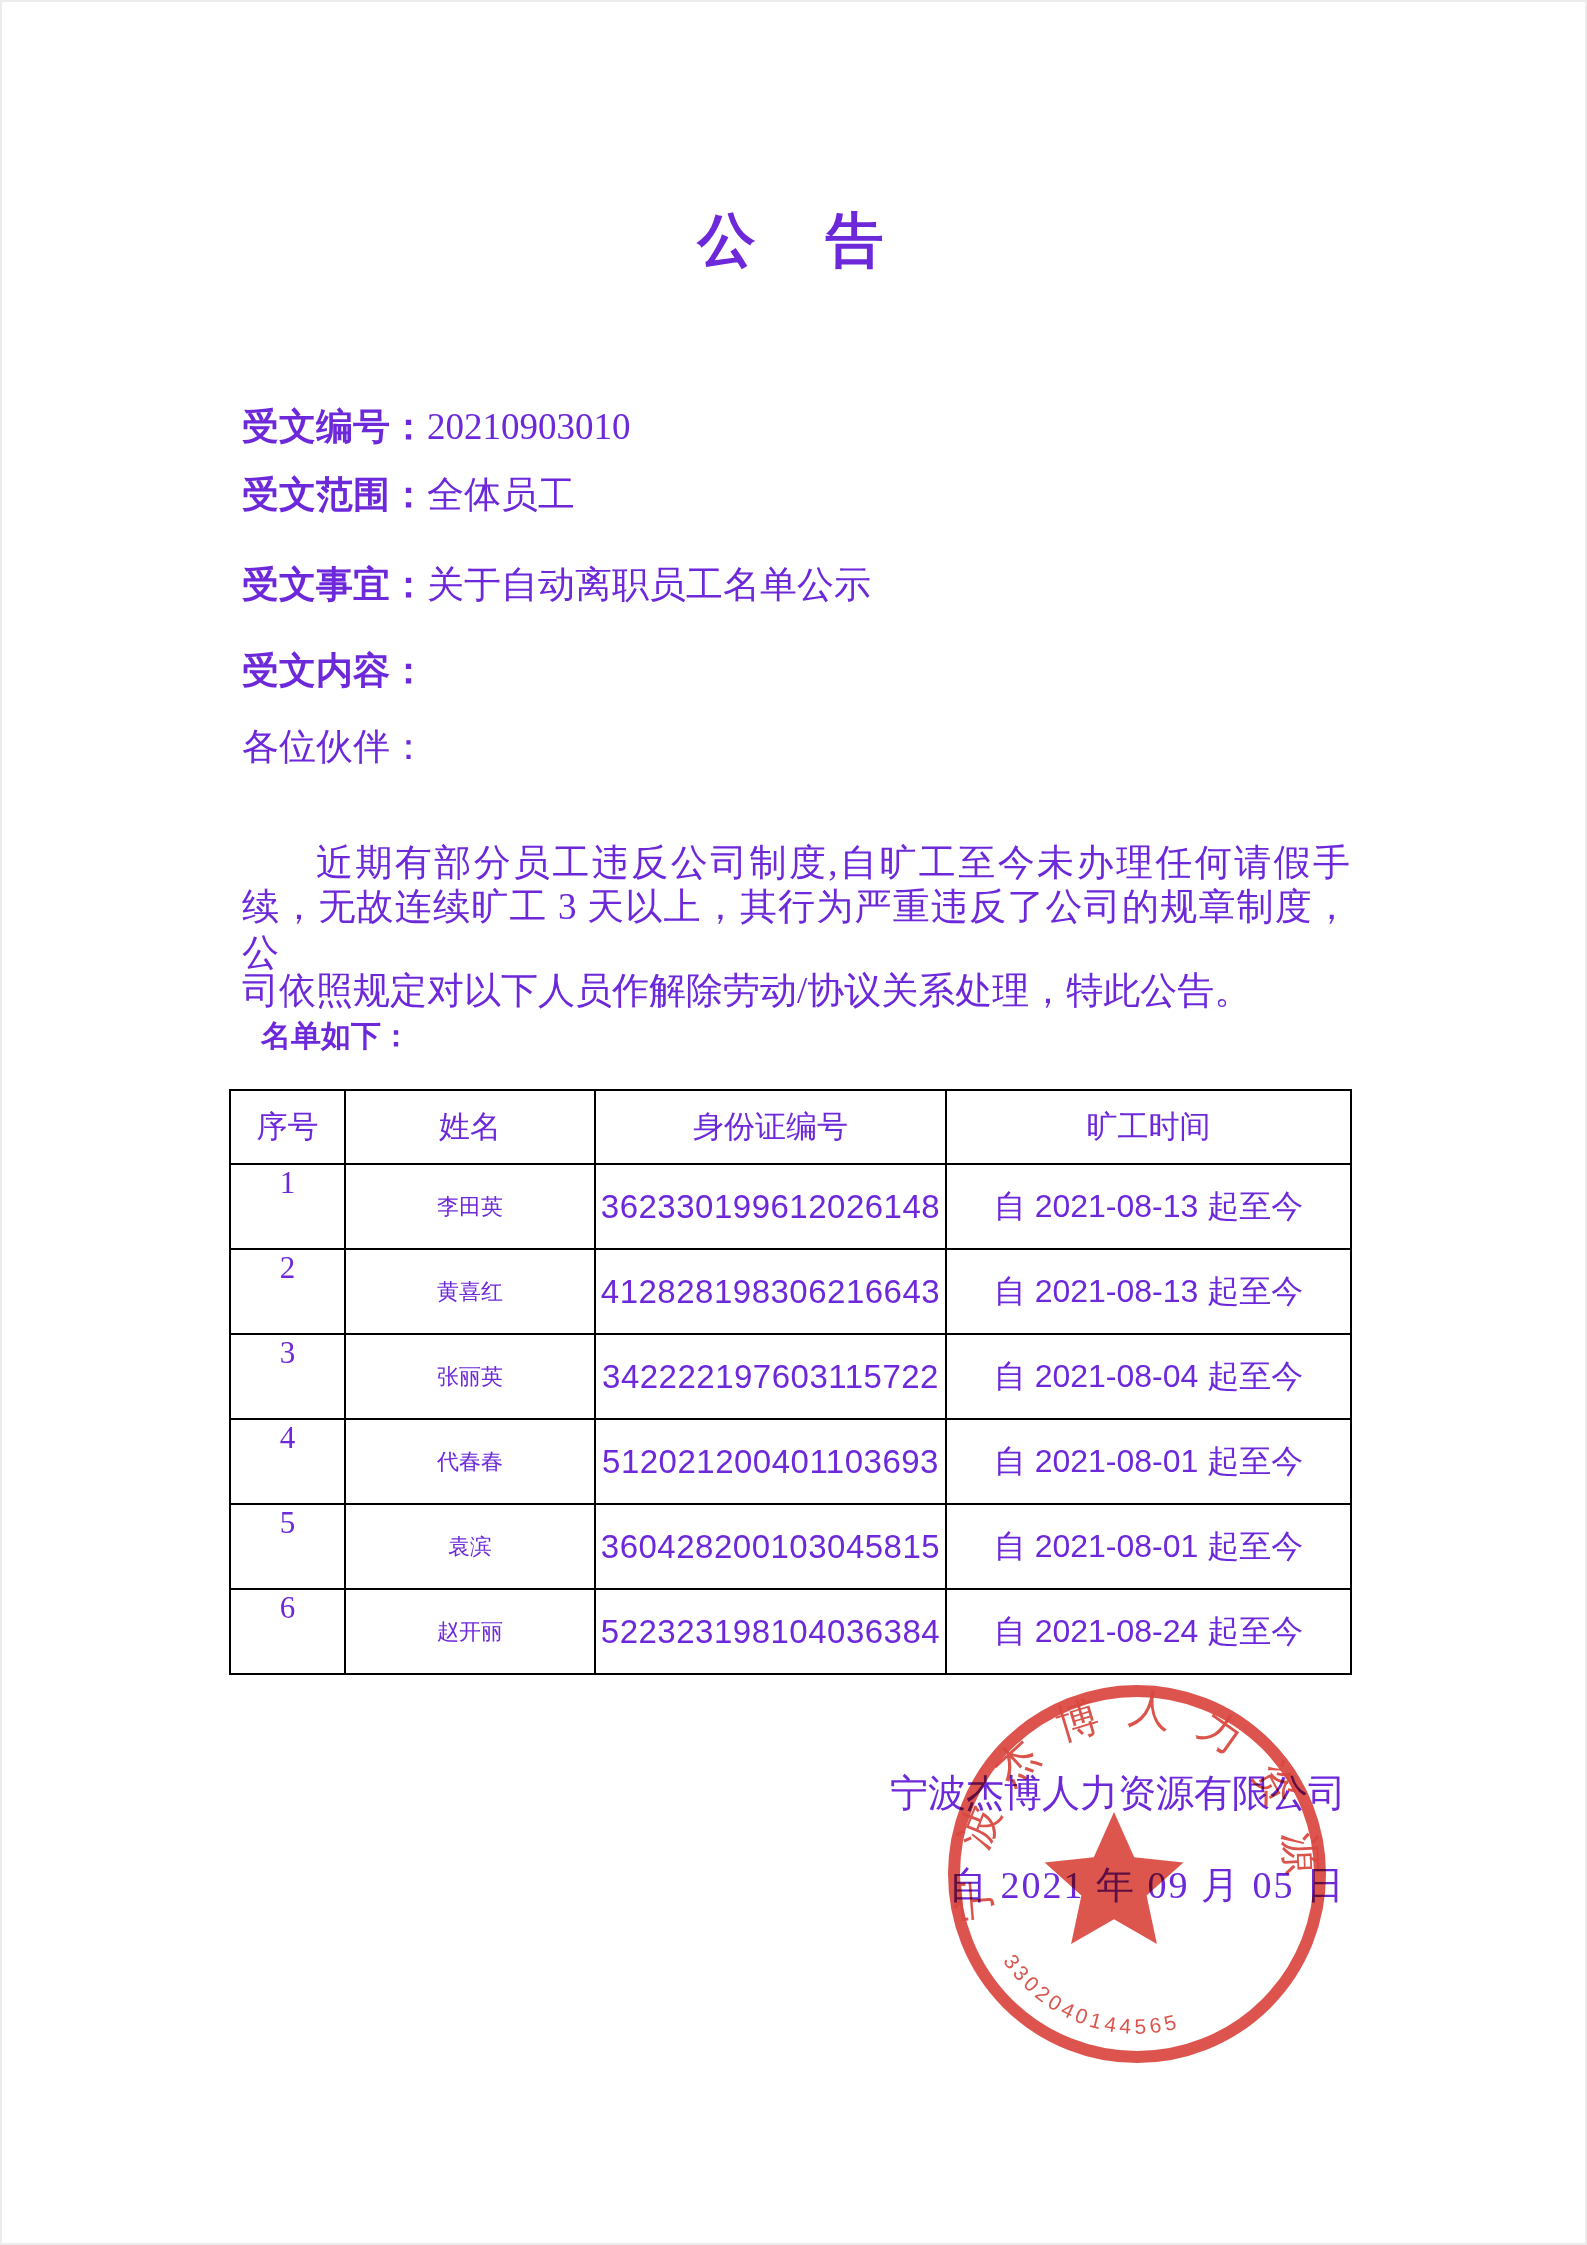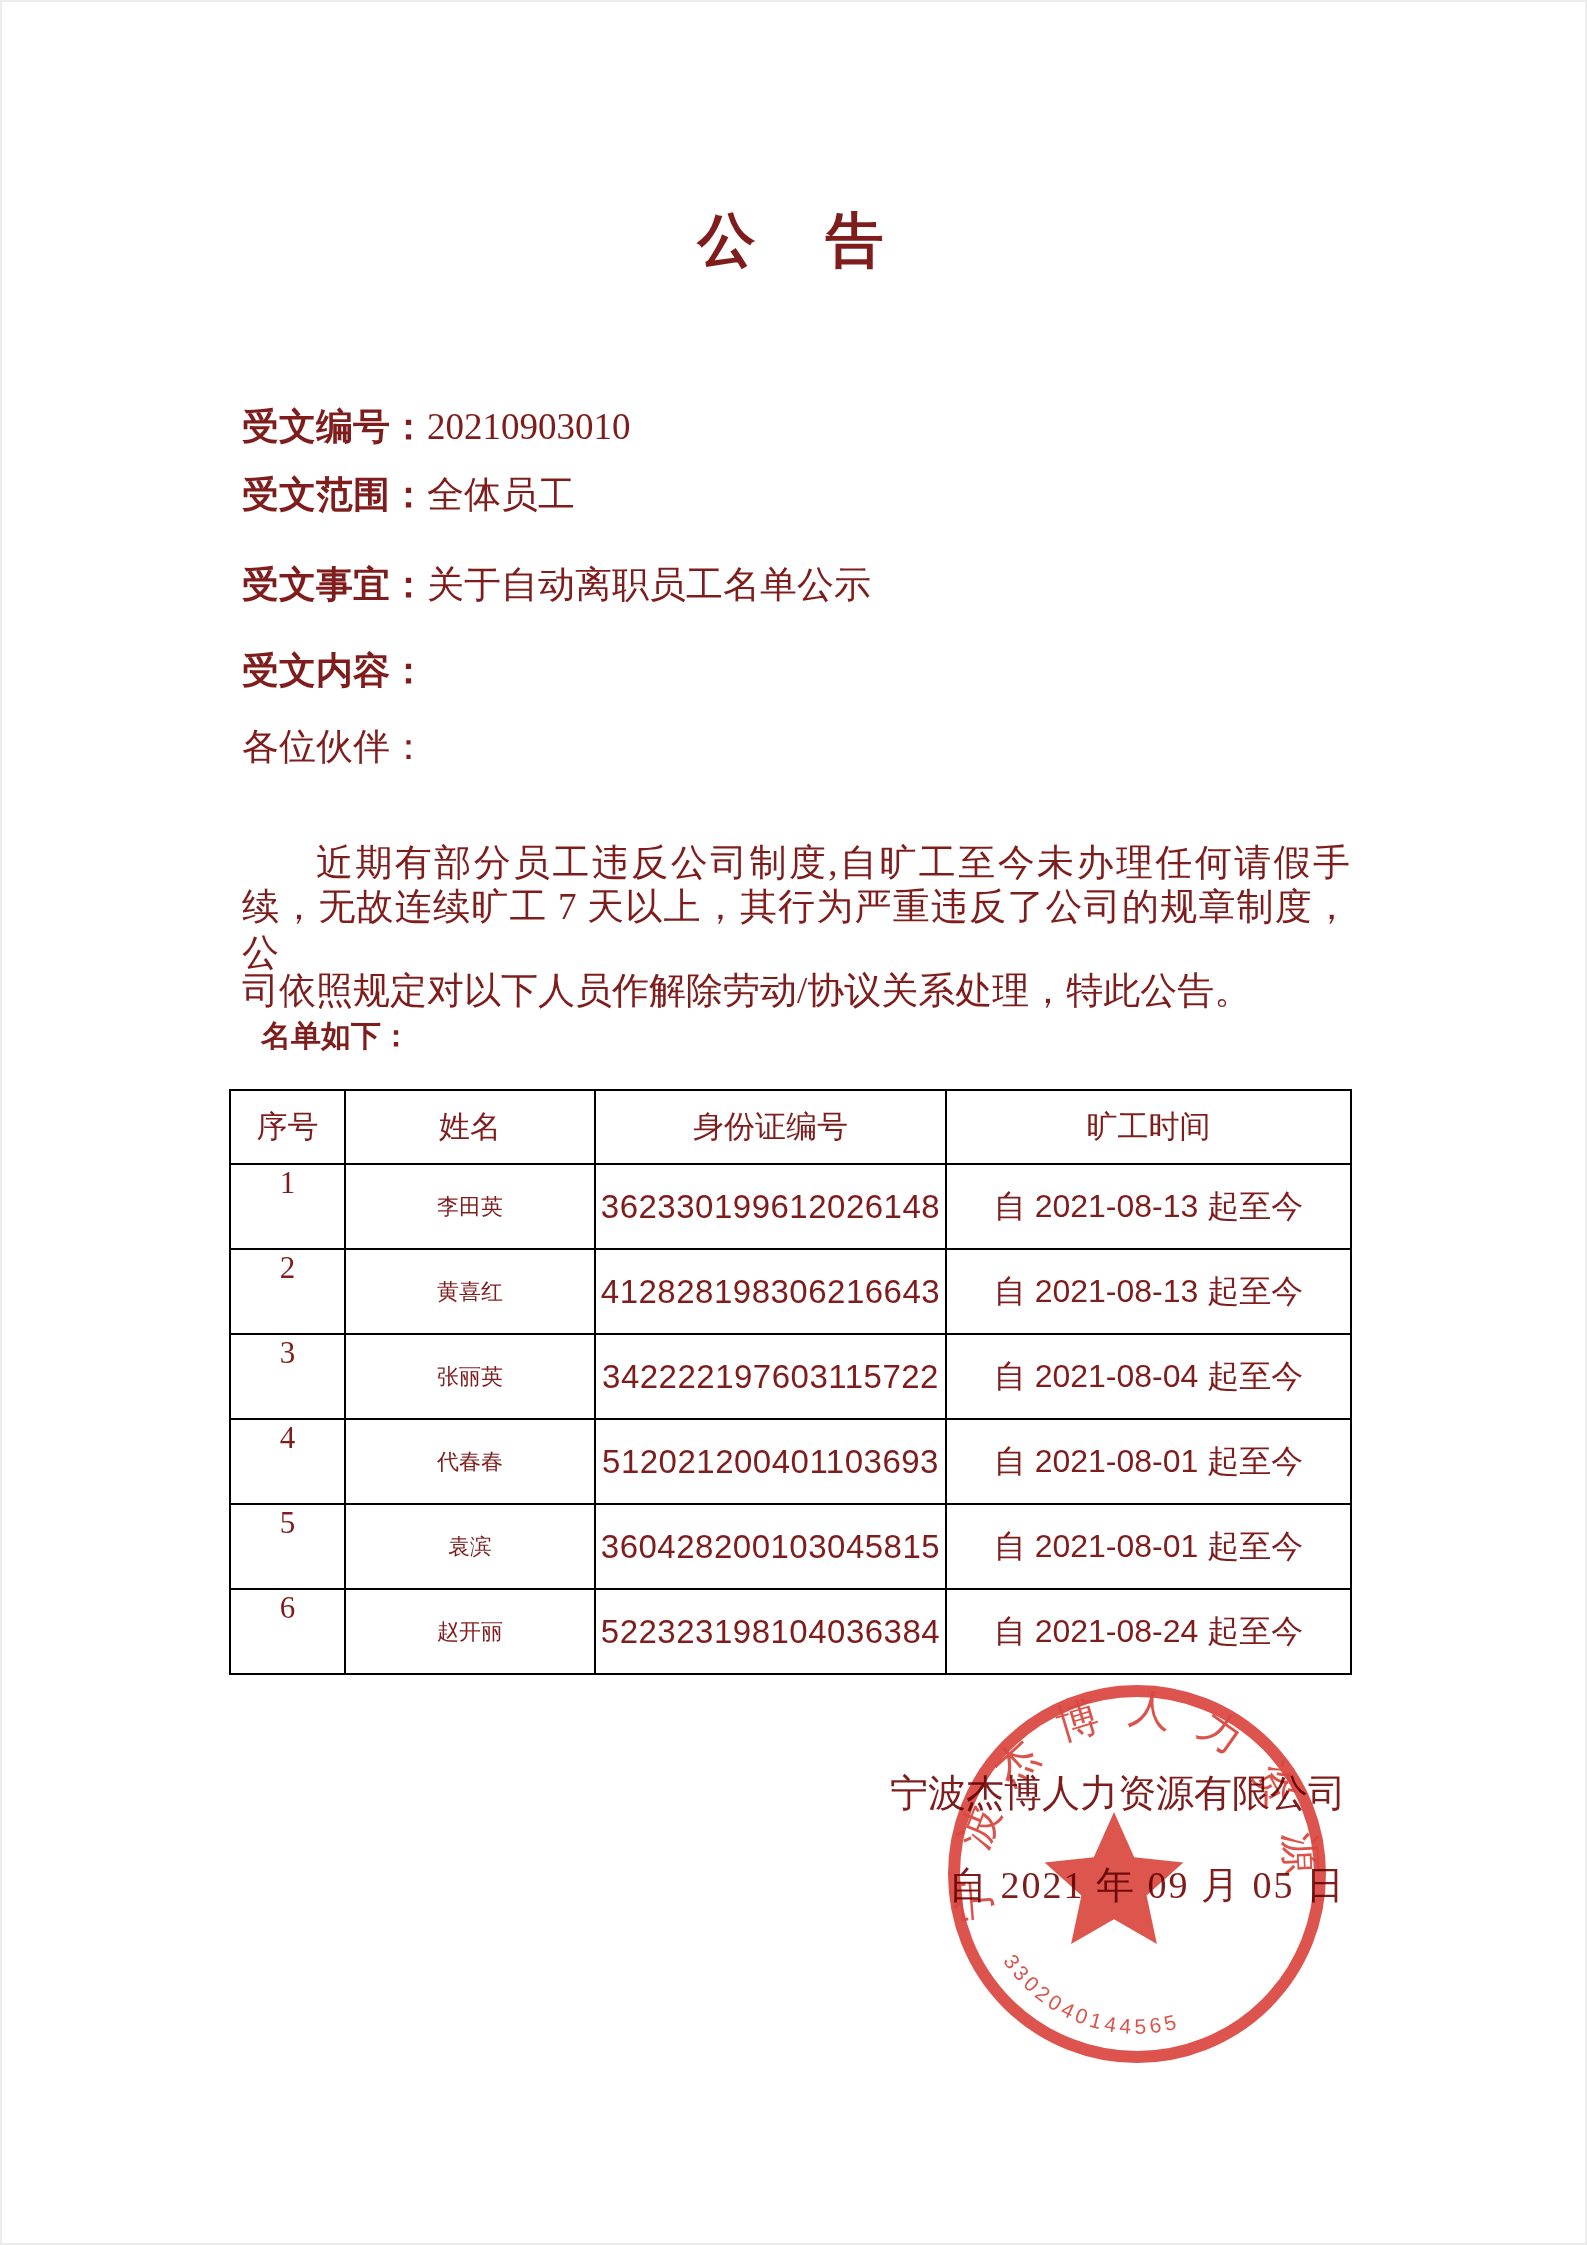--- a/index.html
+++ b/index.html
@@ -4,21 +4,21 @@
 <style>
   html,body{margin:0;padding:0;background:#9b9b9b;}
   .page{
     position:relative;
     width:1587px;height:2245px;
     margin:0 auto;
     background:#ffffff;
     box-sizing:border-box;
     border:2px solid #ececec;
     font-family:"Liberation Serif","DejaVu Serif",serif;
-    color:#7f1d1d;
+    color:#6d28d9;
     overflow:hidden;
   }
   .doc-title{
     position:absolute;top:200px;left:0;width:100%;
     text-align:center;font-size:58px;font-weight:bold;letter-spacing:6px;
   }
   .meta-line{
     position:absolute;left:240px;width:1110px;
     font-size:37px;line-height:46px;white-space:nowrap;
   }
@@ -91,21 +91,21 @@
       <div class="meta-line" style="top: 380px; margin-top: 22px;"><span class="meta-label">受文编号：</span><span class="meta-value">20210903010</span></div>
       <div class="meta-line" style="top: 470px;"><span class="meta-label">受文范围：</span><span class="meta-value">全体员工</span></div>
       <div class="meta-line" style="top: 560px;"><span class="meta-label">受文事宜：</span><span class="meta-value">关于自动离职员工名单公示</span></div>
       <div class="meta-line" style="top: 646px;"><span class="meta-label">受文内容：</span><span class="meta-value"></span></div>
     </div>
 
   <div class="salutation">各位伙伴：</div>
 
   <div id="body-container">
       <div class="body-line first" style="top: 798px; margin-top: 40px;">近期有部分员工违反公司制度,自旷工至今未办理任何请假手</div>
-      <div class="body-line" style="top: 882px;">续，无故连续旷工 7 天以上，其行为严重违反了公司的规章制度，公</div>
+      <div class="body-line" style="top: 882px;">续，无故连续旷工 3 天以上，其行为严重违反了公司的规章制度，公</div>
       <div class="body-line last" style="top: 966px;">司依照规定对以下人员作解除劳动/协议关系处理，特此公告。</div>
     </div>
 
   <div class="list-label">名单如下：</div>
 
   <table class="roster">
     <colgroup>
       <col class="c-seq">
         <col class="c-name">
         <col class="c-id">

